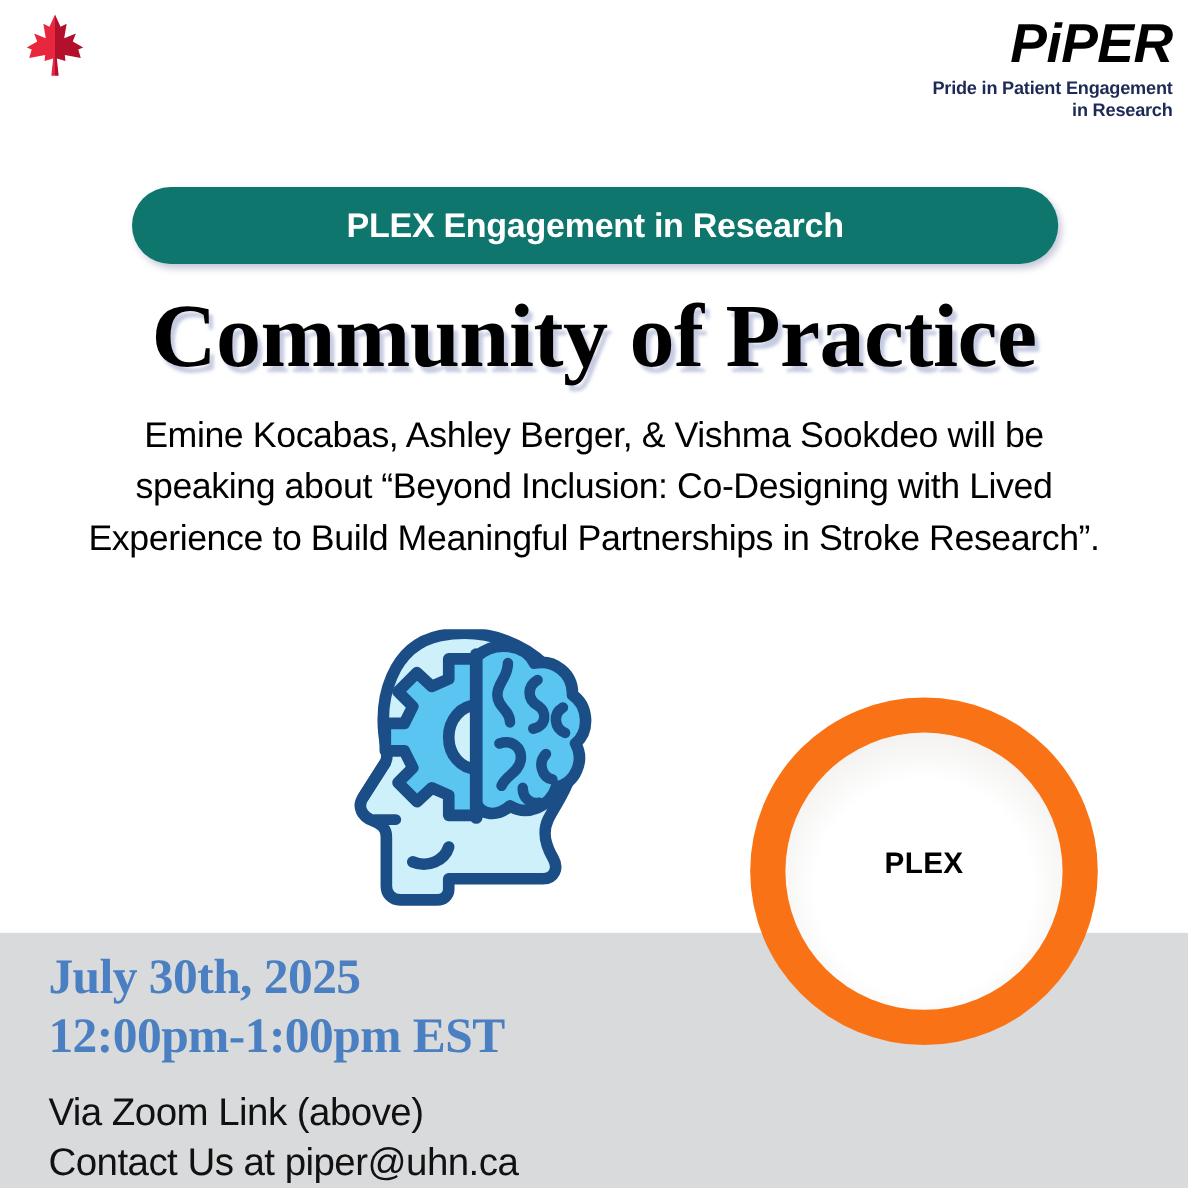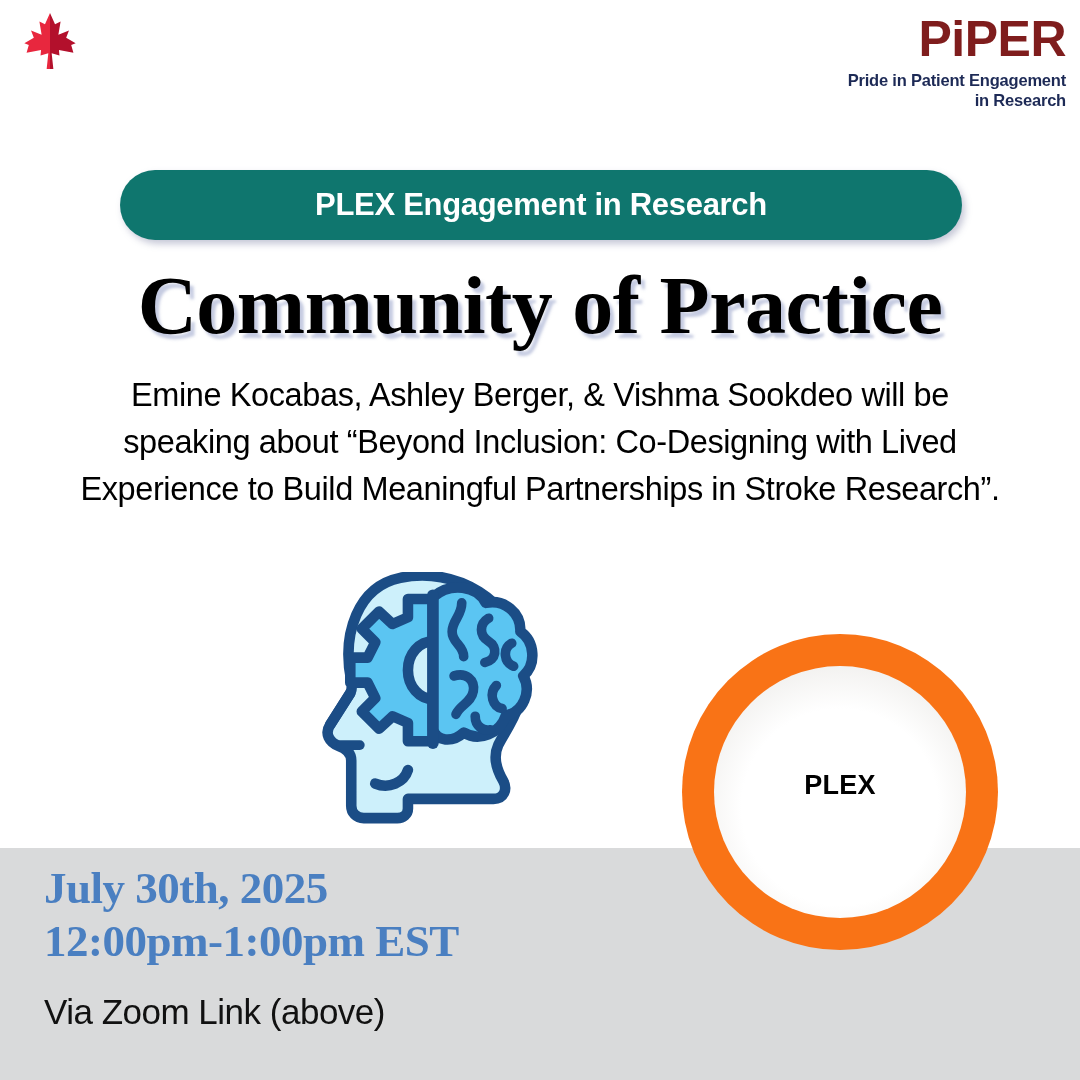--- a/index.html
+++ b/index.html
@@ -70,23 +70,24 @@
     position: absolute;
     right: 14px;
     top: 14px;
     text-align: right;
     z-index: 6;
   }
   .piper-word {
     font-family: "Liberation Sans", sans-serif;
     font-weight: bold;
     font-size: 50px;
-    color: #7f1d1d;
+    color: #000000;
     line-height: 1;
     letter-spacing: -0.5px;
+    font-style: italic;
   }
   .piper-tag {
     font-family: "Liberation Sans", sans-serif;
     font-weight: bold;
     font-size: 16.5px;
     color: #1d2a56;
     line-height: 1.22;
     margin-top: 6px;
     letter-spacing: -0.2px;
   }
@@ -291,15 +292,16 @@
   <div class="plex-circle">
     <div class="plex-inner">
       <div class="plex-title">PLEX</div>
     </div>
   </div>
 
   <div class="footer-content">
     <div class="footer-date">July 30th, 2025</div>
     <div class="footer-time">12:00pm-1:00pm EST</div>
     <div class="footer-zoom">Via Zoom Link (above)</div>
+    <div class="footer-contact">Contact Us at piper@uhn.ca</div>
   </div>
 
 </div>
 
 </body></html>

